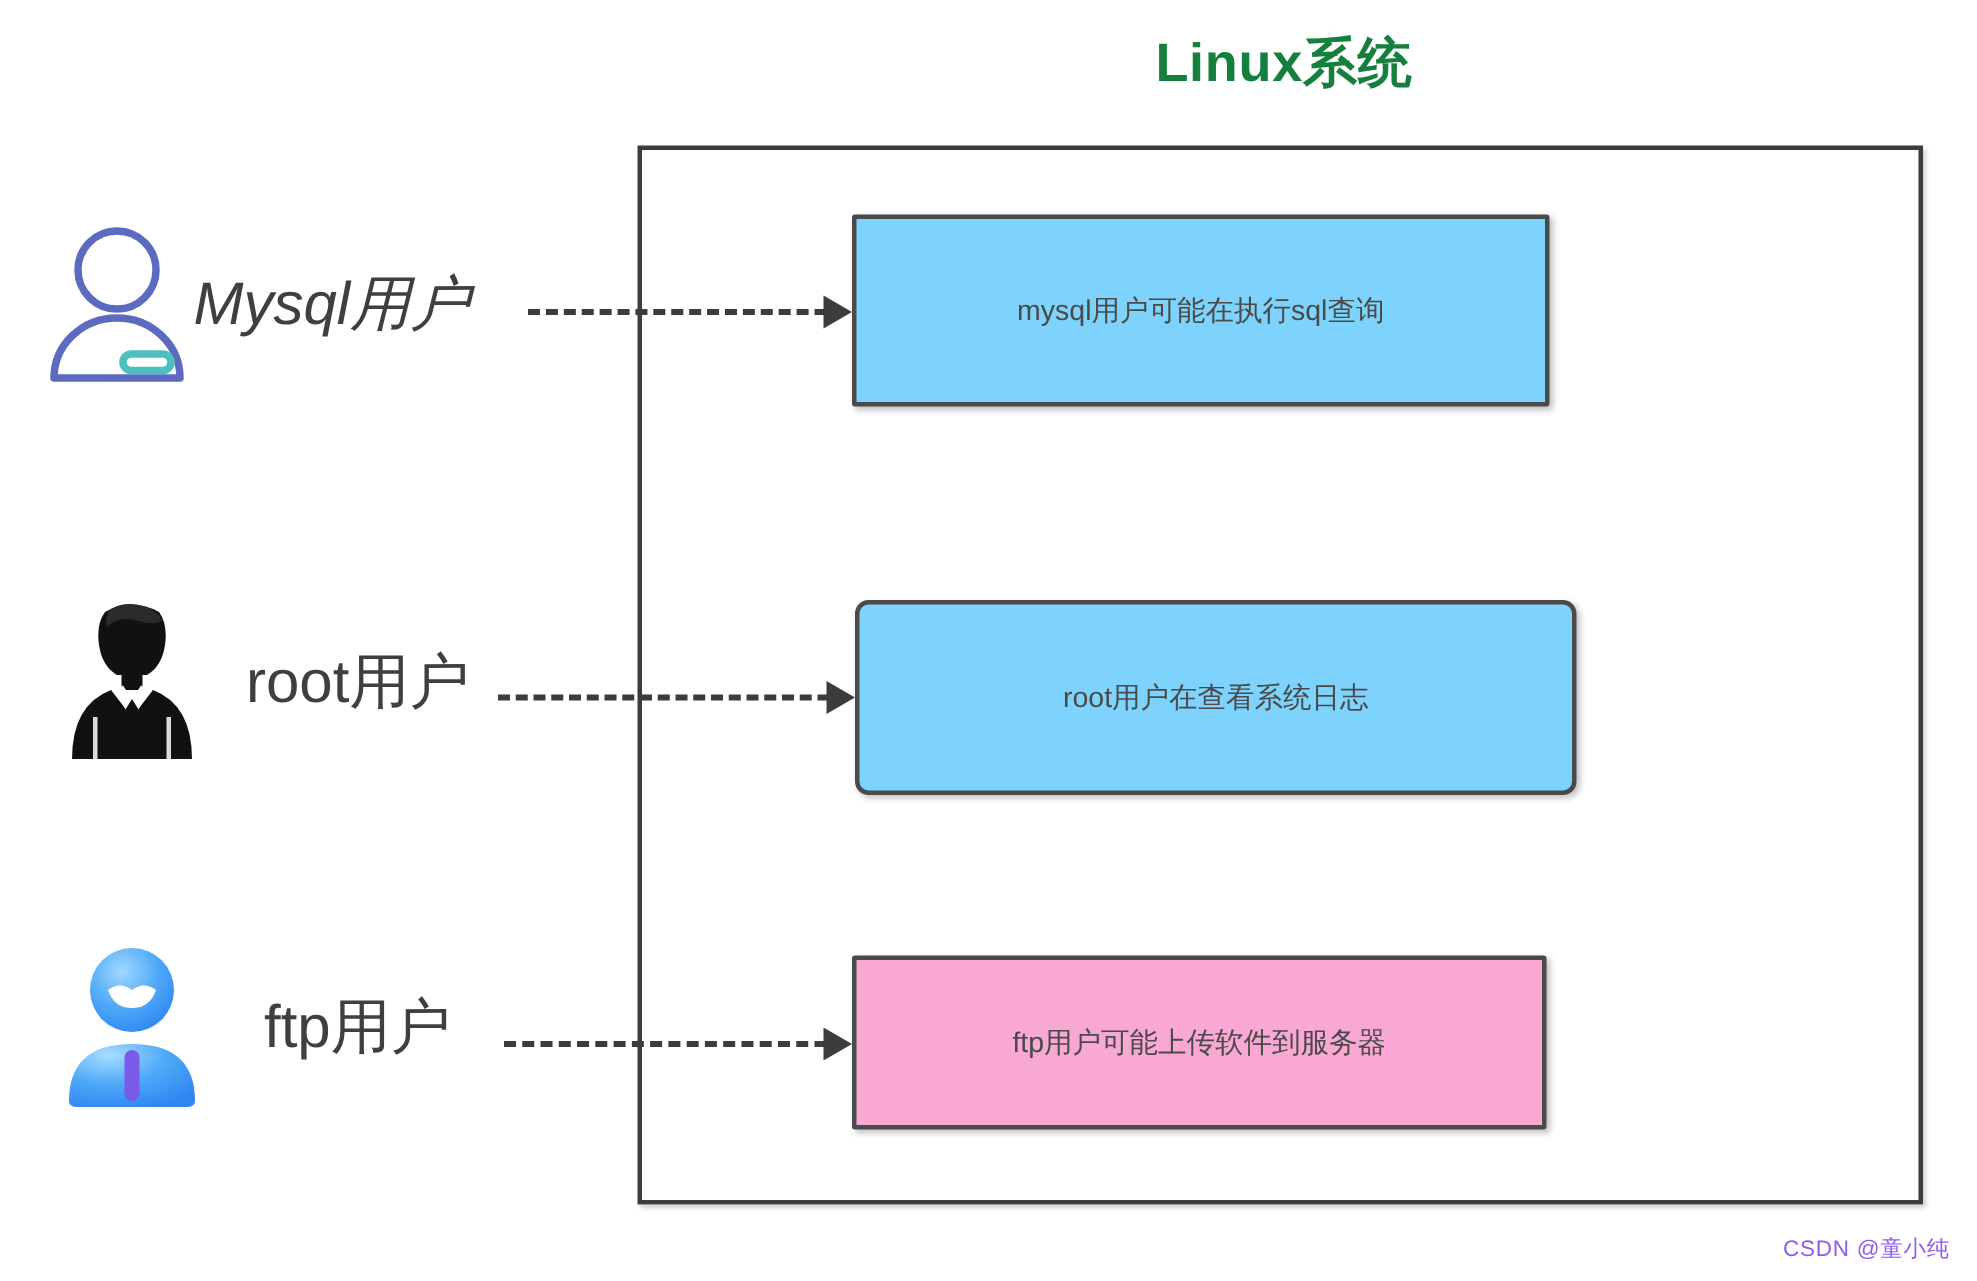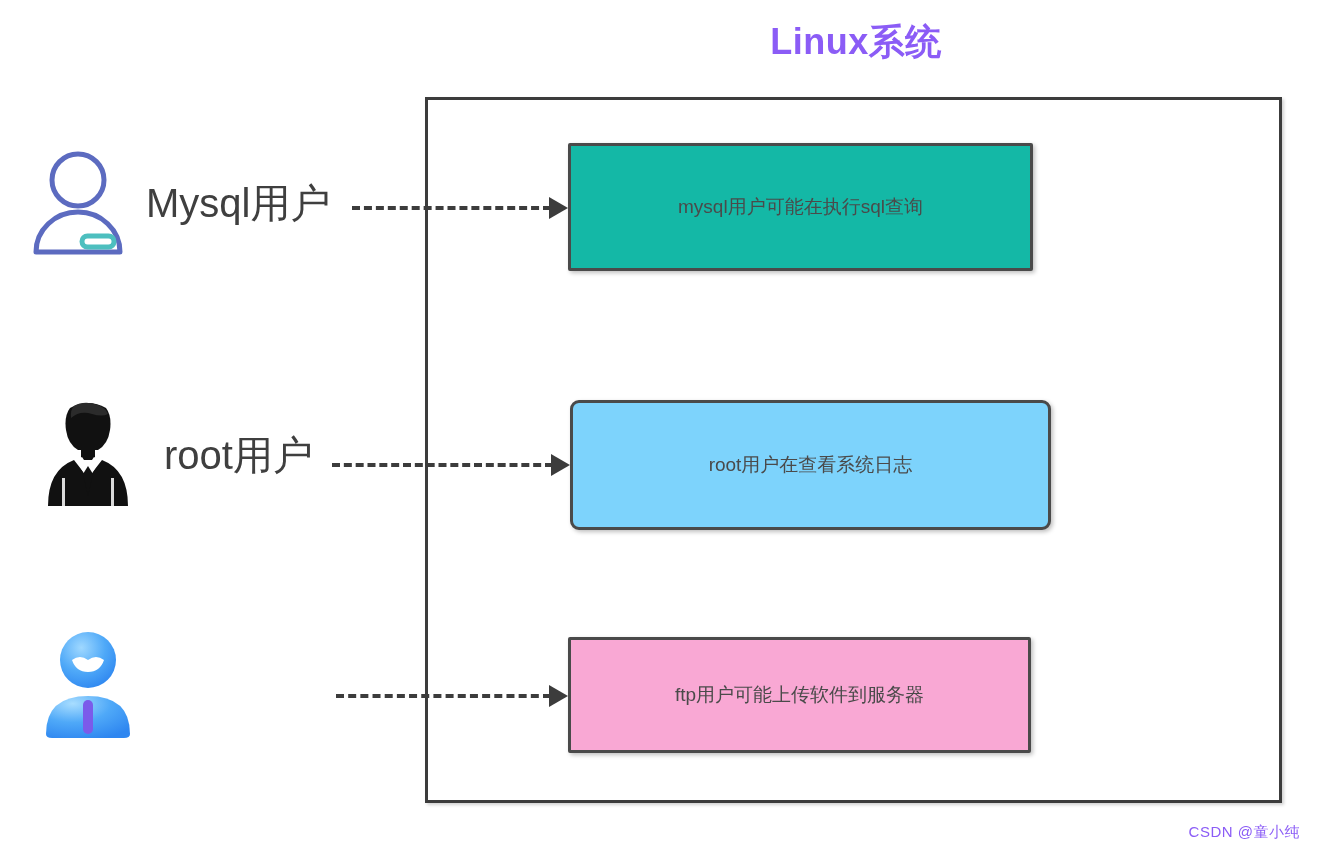--- a/index.html
+++ b/index.html
@@ -20,21 +20,21 @@
   
   #diagram-title {
     position: absolute;
     left: 0;
     top: 18px;
     width: 1318px;
     text-align: center;
     font-size: 36px;
     font-weight: bold;
     letter-spacing: 0.5px;
-    color: #8b5cf6;
+    color: #15803d;
   }
   #diagram-title .title-offset {
     display: inline-block;
     transform: translateX(197px);
   }
 
   
   #system-container {
     position: absolute;
     left: 425px;
@@ -55,21 +55,21 @@
     border: 3px solid #4a4a4a;
     box-shadow: 2px 2px 4px rgba(0,0,0,0.25);
     font-size: 19px;
     color: #4a4a4a;
     text-align: center;
     padding: 0 14px;
   }
   #box-mysql {
     left: 568px;  top: 143px;
     width: 465px;  height: 128px;
-    background: #14b8a6;
+    background: #7dd3fc;
     border-radius: 2px;
   }
   #box-root {
     left: 570px;  top: 400px;
     width: 481px;  height: 130px;
     background: #7dd3fc;
     border-radius: 9px;
   }
   #box-ftp {
     left: 568px;  top: 637px;
@@ -93,21 +93,21 @@
     height: 110px;
     flex: 0 0 96px;
     position: relative;
   }
   .user-label {
     font-size: 40px;
     color: #3f3f3f;
     white-space: nowrap;
     line-height: 1;
   }
-  #user-label-mysql { margin-left: 20px; }
+  #user-label-mysql { margin-left: 3px; font-style: italic; }
   #user-label-root  { margin-left: 28px; }
   #user-label-ftp   { margin-left: 40px; }
 
   
   .connector {
     position: absolute;
     height: 24px;
     display: flex;
     align-items: center;
   }
@@ -206,20 +206,21 @@
           <stop offset="50%" stop-color="#4FA9F8"></stop>
           <stop offset="100%" stop-color="#2E86F0"></stop>
         </radialGradient>
       </defs>
       <circle cx="48" cy="30" r="28" fill="url(#ftpHeadGrad)"></circle>
       <path d="M32 30 Q40 24 48 30 Q56 24 64 30 Q60 42 48 42 Q36 42 32 30 Z" fill="#ffffff"></path>
       <path d="M6 104 Q6 66 48 66 Q90 66 90 104 Q90 108 84 108 L12 108 Q6 108 6 104 Z" fill="url(#ftpBodyGrad)"></path>
       <rect x="43" y="70" width="10" height="34" rx="5" fill="#7B5BEA"></rect>
     </svg>
   </div>
+  <div class="user-label" id="user-label-ftp">ftp用户</div>
 </div>
 
 <div class="connector" id="connector-mysql">
   <span class="dash-line"></span>
   <span class="arrow-head"></span>
 </div>
 
 <div class="connector" id="connector-root">
   <span class="dash-line"></span>
   <span class="arrow-head"></span>

